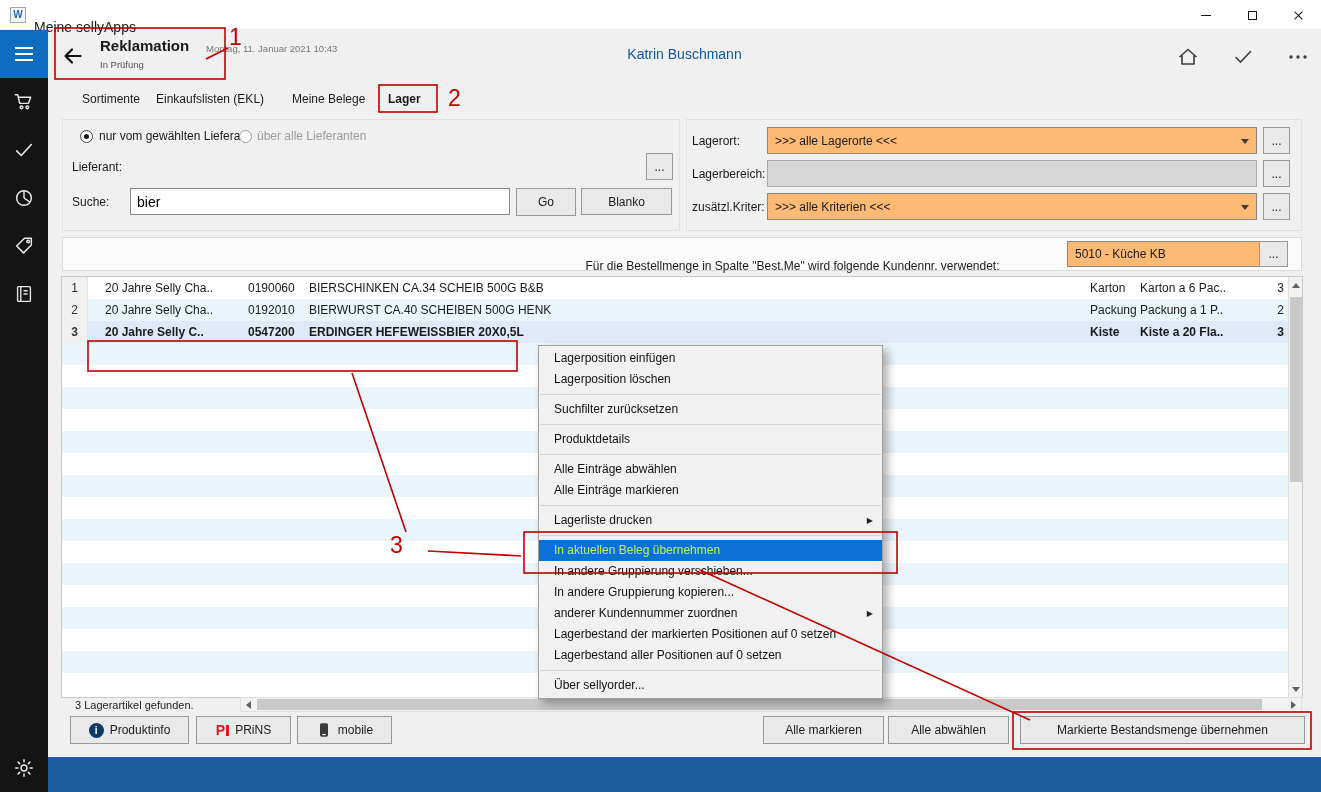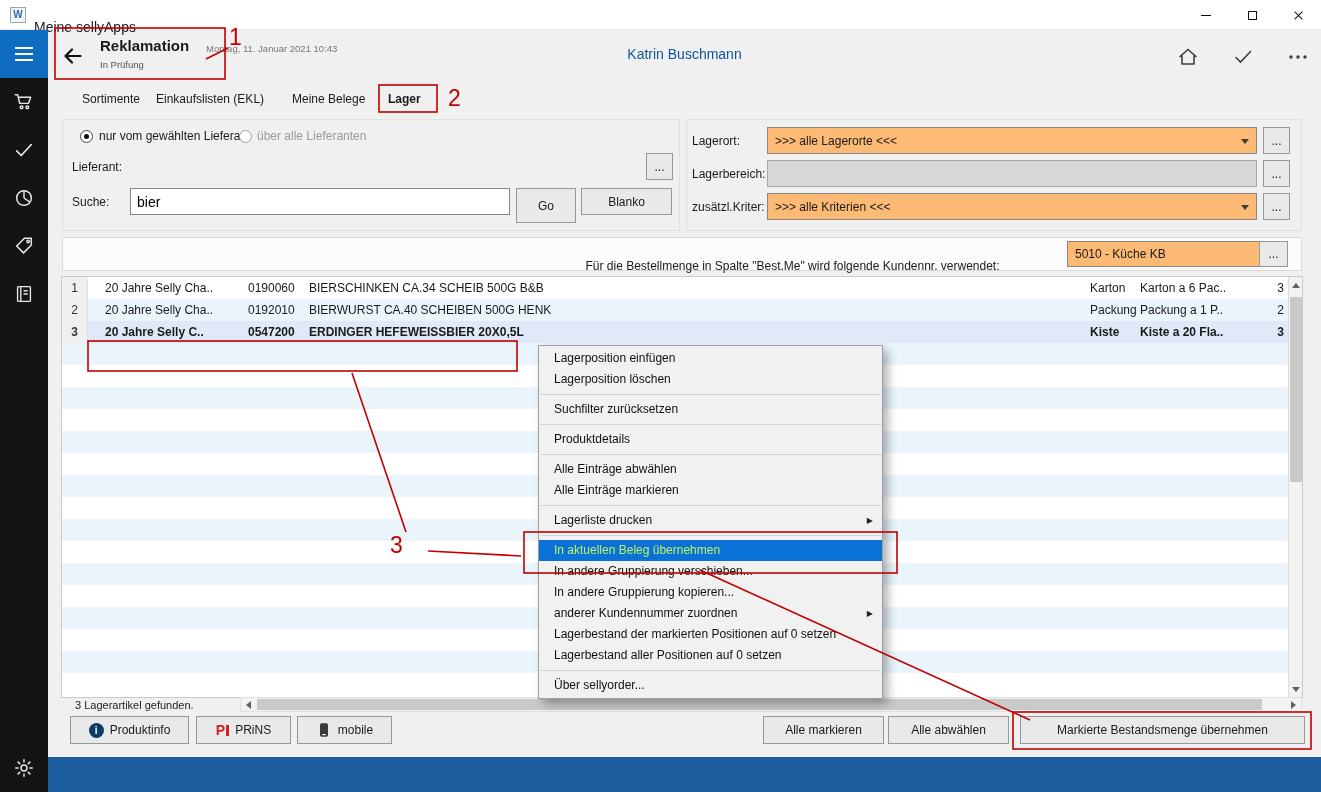--- a/index.html
+++ b/index.html
@@ -189,21 +189,21 @@
   <div class="radio" style="left:80px;top:130px">
       <span class="dot"></span>
     </div>
   <div class="label" style="left:99px;top:129px">nur vom gewählten Lieferant</div>
   <div class="radio off" style="left:239px;top:130px"></div>
   <div class="label dim" style="left:257px;top:129px">über alle Lieferanten</div>
   <div class="label" style="left:72px;top:160px">Lieferant:</div>
   <div class="btn" style="left:646px;top:153px;width:27px;height:27px">...</div>
   <div class="label" style="left:72px;top:195px">Suche:</div>
   <input class="textbox" style="left: 130px; top: 188px; width: 380px; height: 27px;" value="bier">
-  <div class="btn" style="left:516px;top:188px;width:60px;height:35px">Go</div>
+  <div class="btn" style="left:516px;top:188px;width:60px;height:28px">Go</div>
   <div class="btn" style="left:581px;top:188px;width:91px;height:27px">Blanko</div>
 
   <div class="gbox" style="left:686px;top:119px;width:616px;height:112px"></div>
   <div class="label" style="left:692px;top:134px">Lagerort:</div>
   <div class="combo" style="left:767px;top:127px;width:490px;height:27px">
     <span>&gt;&gt;&gt; alle Lagerorte &lt;&lt;&lt;</span>
     <span class="chev"></span>
   </div>
   <div class="btn" style="left:1263px;top:127px;width:27px;height:27px">...</div>
   <div class="label" style="left:692px;top:167px">Lagerbereich:</div>

